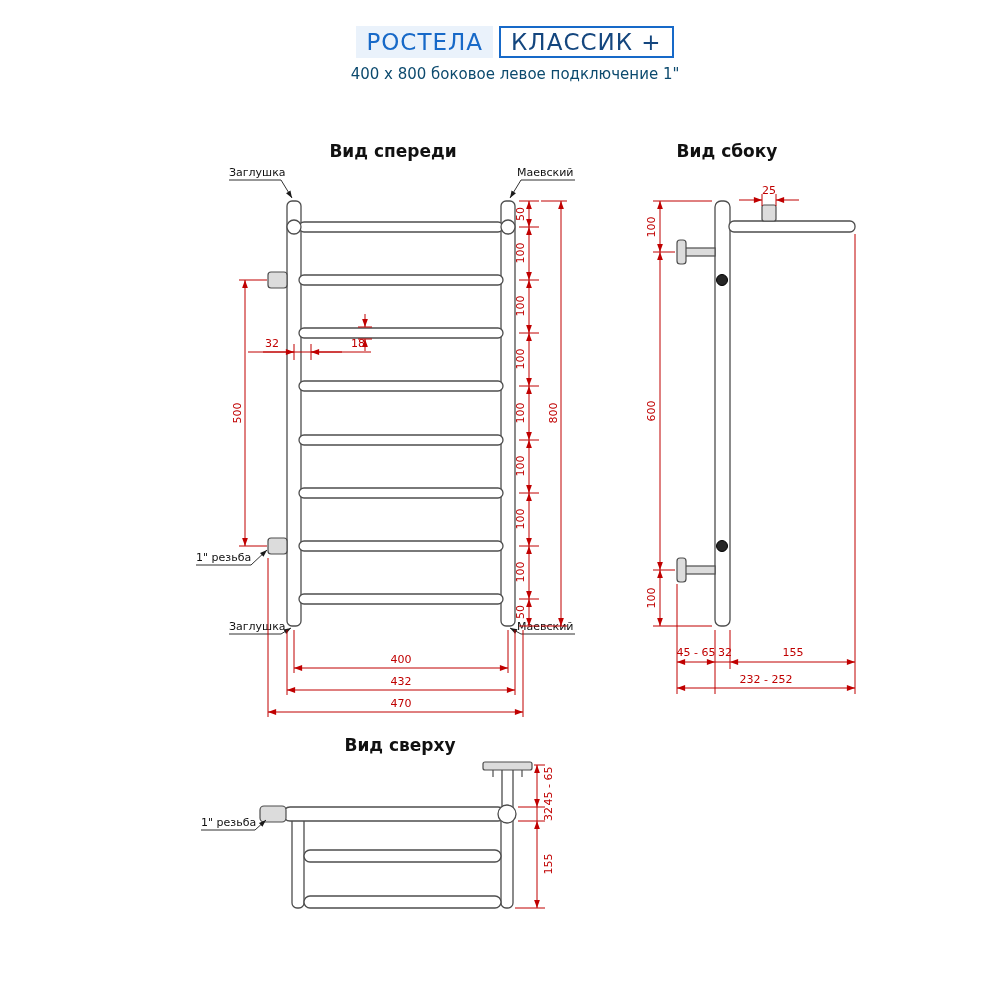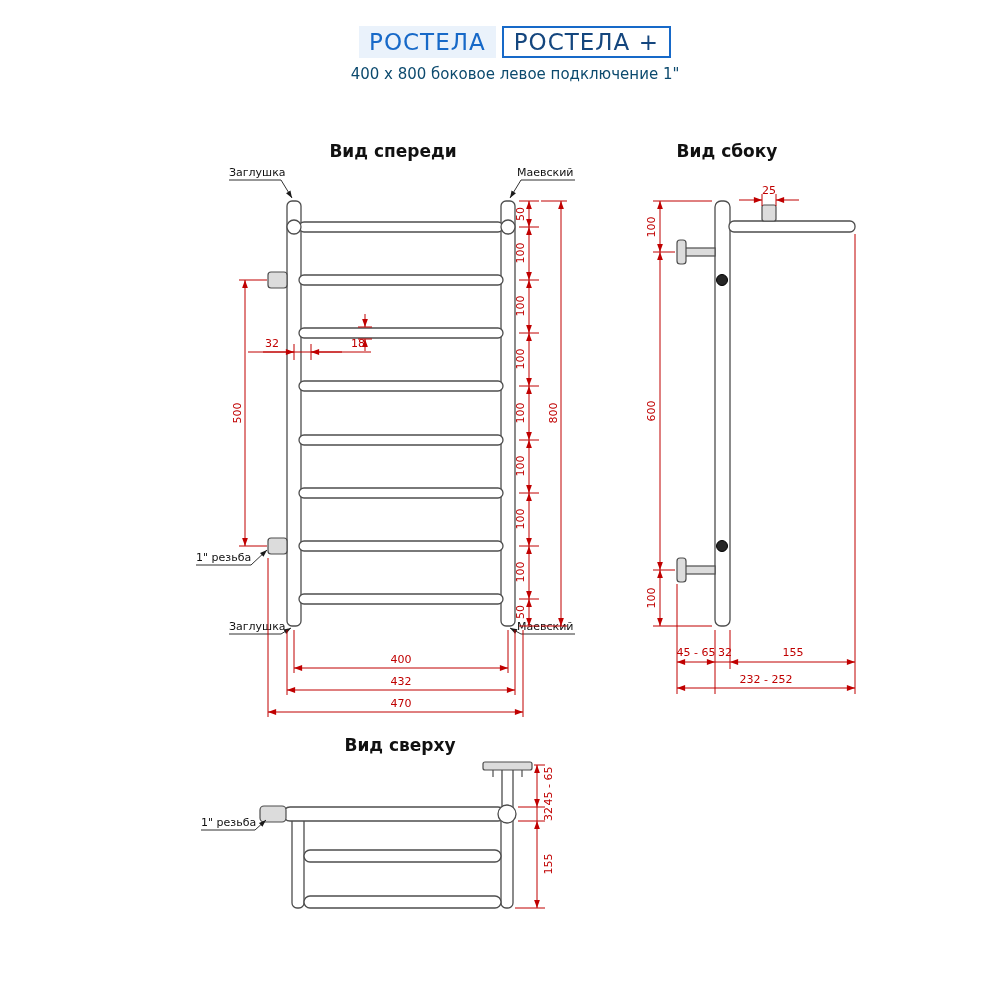--- a/index.html
+++ b/index.html
@@ -22,21 +22,21 @@
   text.vtitle{font-size:17px;font-weight:bold;fill:#111;text-anchor:middle;}
 </style>
 </head>
 <body>
 
 <div class="page">
 
   <div class="hdr">
     <div class="brandrow">
       <span class="brand">РОСТЕЛА</span>
-      <span class="model">РОСТЕЛА +</span>
+      <span class="model">КЛАССИК +</span>
     </div>
     <div class="subtitle">400 x 800 боковое левое подключение 1"</div>
   </div>
 
   <svg width="1000" height="1000" viewBox="0 0 1000 1000">
     <defs>
       <marker id="ar" viewBox="0 0 10 8" markerWidth="9" markerHeight="7.2" refX="9.5" refY="4" orient="auto-start-reverse" markerUnits="userSpaceOnUse">
         <path d="M0.5,0.8 L9.5,4 L0.5,7.2 Z" fill="#c00000"></path>
       </marker>
       <marker id="arb" viewBox="0 0 10 8" markerWidth="8" markerHeight="6.4" refX="9.5" refY="4" orient="auto-start-reverse" markerUnits="userSpaceOnUse">

